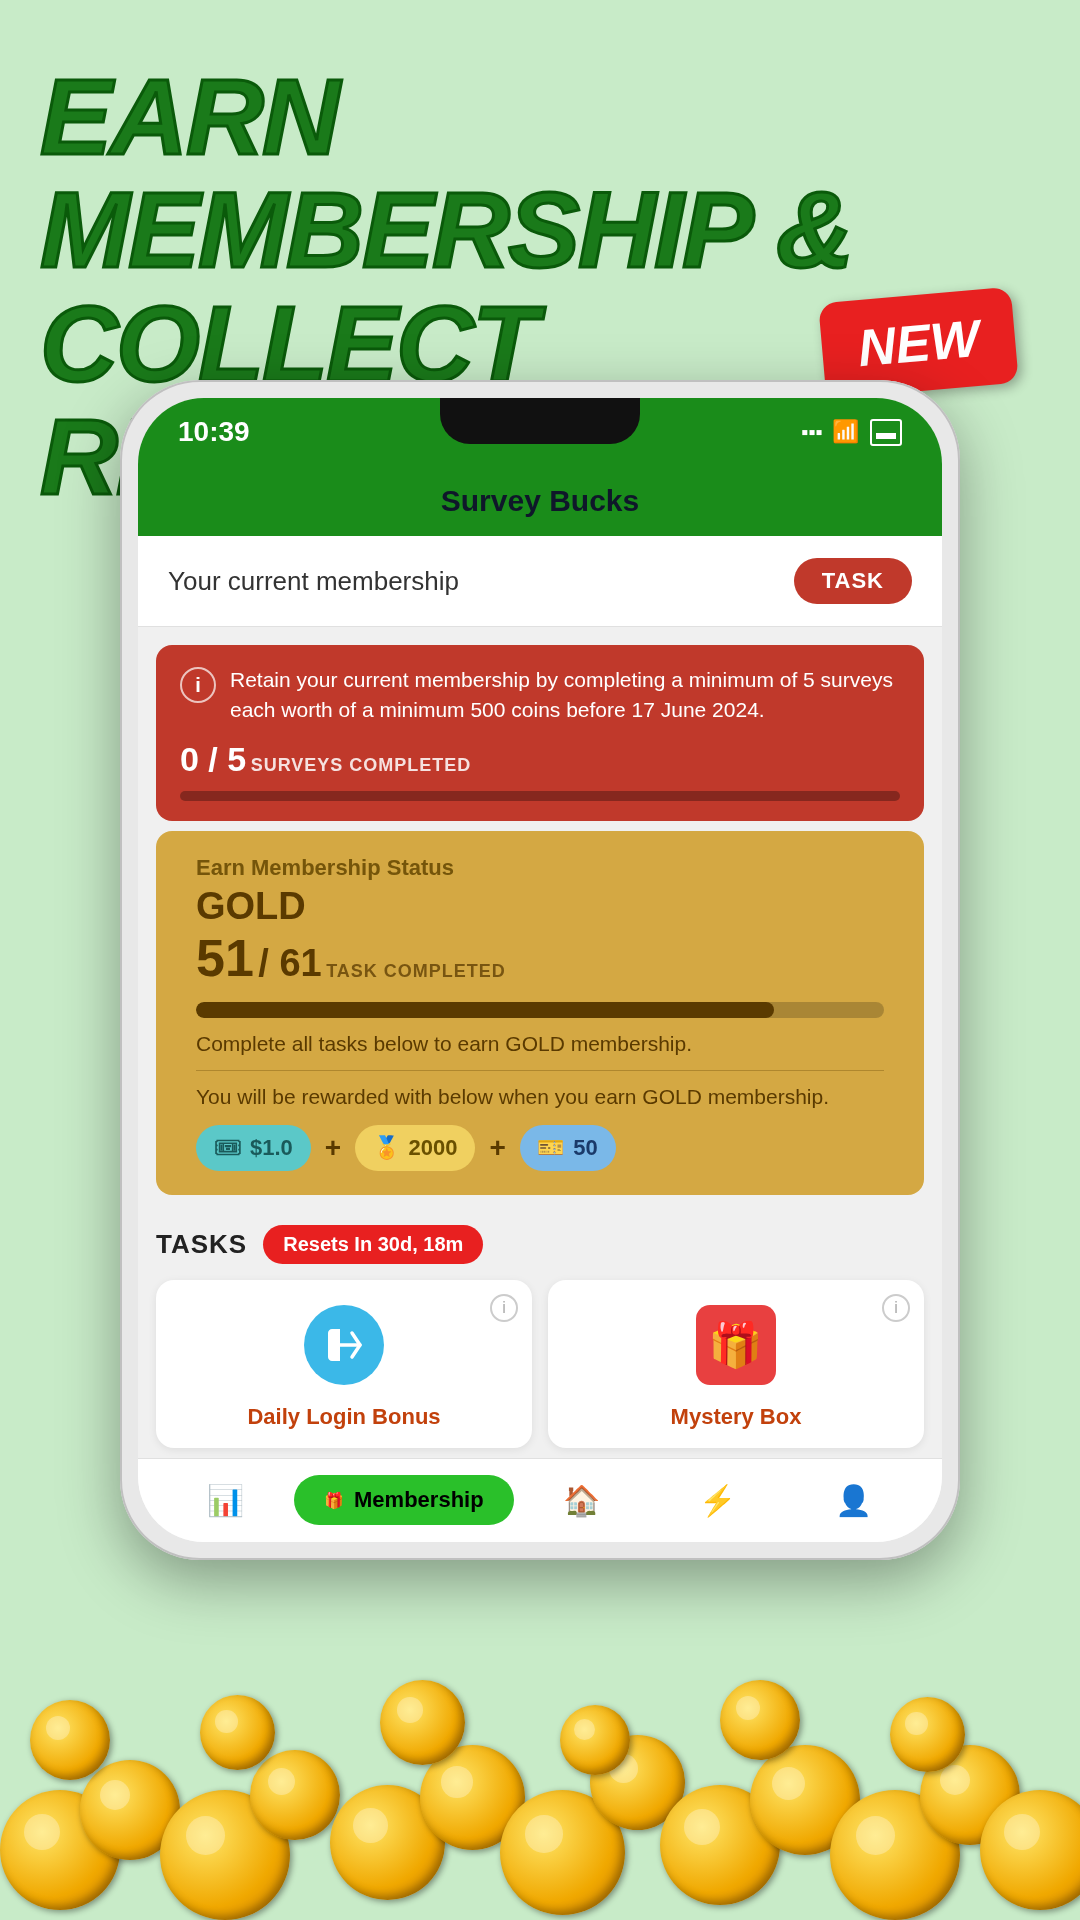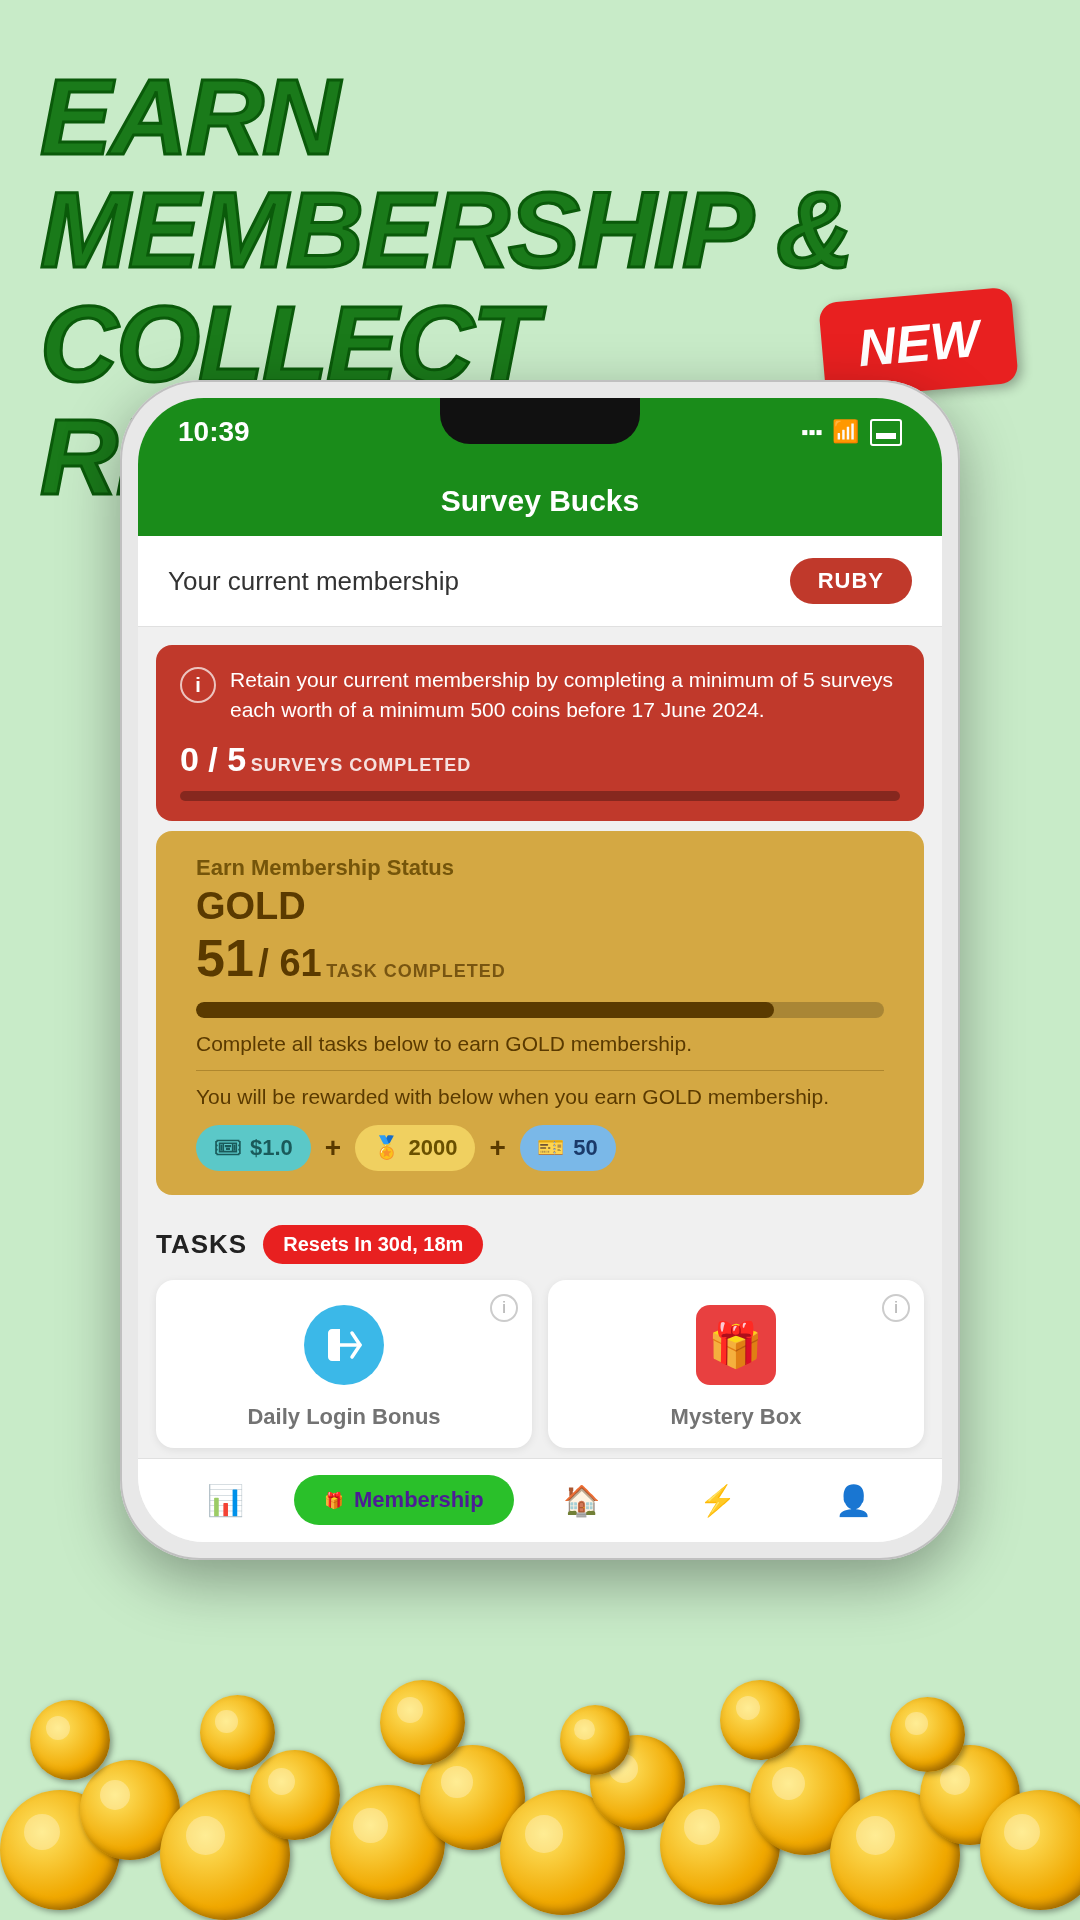--- a/index.html
+++ b/index.html
@@ -128,21 +128,21 @@
     
     .app-header {
       background: #1a8c1a;
       height: 70px;
       display: flex;
       align-items: center;
       justify-content: center;
     }
 
     .app-title {
-      color: #ffffff;
+      color: #0f172a;
       font-size: 30px;
       font-weight: 700;
     }
 
     
     .app-content {
       background: #f0f0f0;
       min-height: 800px;
     }
 
@@ -436,21 +436,21 @@
       border-radius: 14px;
       display: flex;
       align-items: center;
       justify-content: center;
       font-size: 44px;
     }
 
     .task-name {
       font-size: 22px;
       font-weight: 600;
-      color: #737373;
+      color: #c2410c;
       text-align: center;
     }
 
     
     .bottom-nav {
       background: white;
       height: 84px;
       display: flex;
       align-items: center;
       justify-content: space-around;
@@ -474,21 +474,21 @@
     .nav-active-btn {
       background: #2ac02a;
       border-radius: 40px;
       padding: 12px 30px;
       display: flex;
       align-items: center;
       gap: 10px;
     }
 
     .nav-active-text {
-      color: #4c1d95;
+      color: #000000;
       font-size: 22px;
       font-weight: 700;
     }
 
     
     .coins-row {
       position: absolute;
       bottom: 0;
       left: 0;
       right: 0;
@@ -539,21 +539,21 @@
       </div>
 
       <div class="app-header">
         <span class="app-title">Survey Bucks</span>
       </div>
 
       <div class="app-content">
 
         <div class="membership-bar">
           <span class="membership-label">Your current membership</span>
-          <span class="ruby-badge">RUBY</span>
+          <span class="ruby-badge">TASK</span>
         </div>
 
         <div class="info-box">
           <div class="info-box-header">
             <div class="info-icon">i</div>
             <span class="info-text">Retain your current membership by completing a minimum of 5 surveys each worth of a minimum 500 coins before 17 June 2024.</span>
           </div>
           <div style="margin-top:14px;">
             <span class="surveys-count">0 / 5</span>
             <span class="surveys-label">SURVEYS COMPLETED</span>

